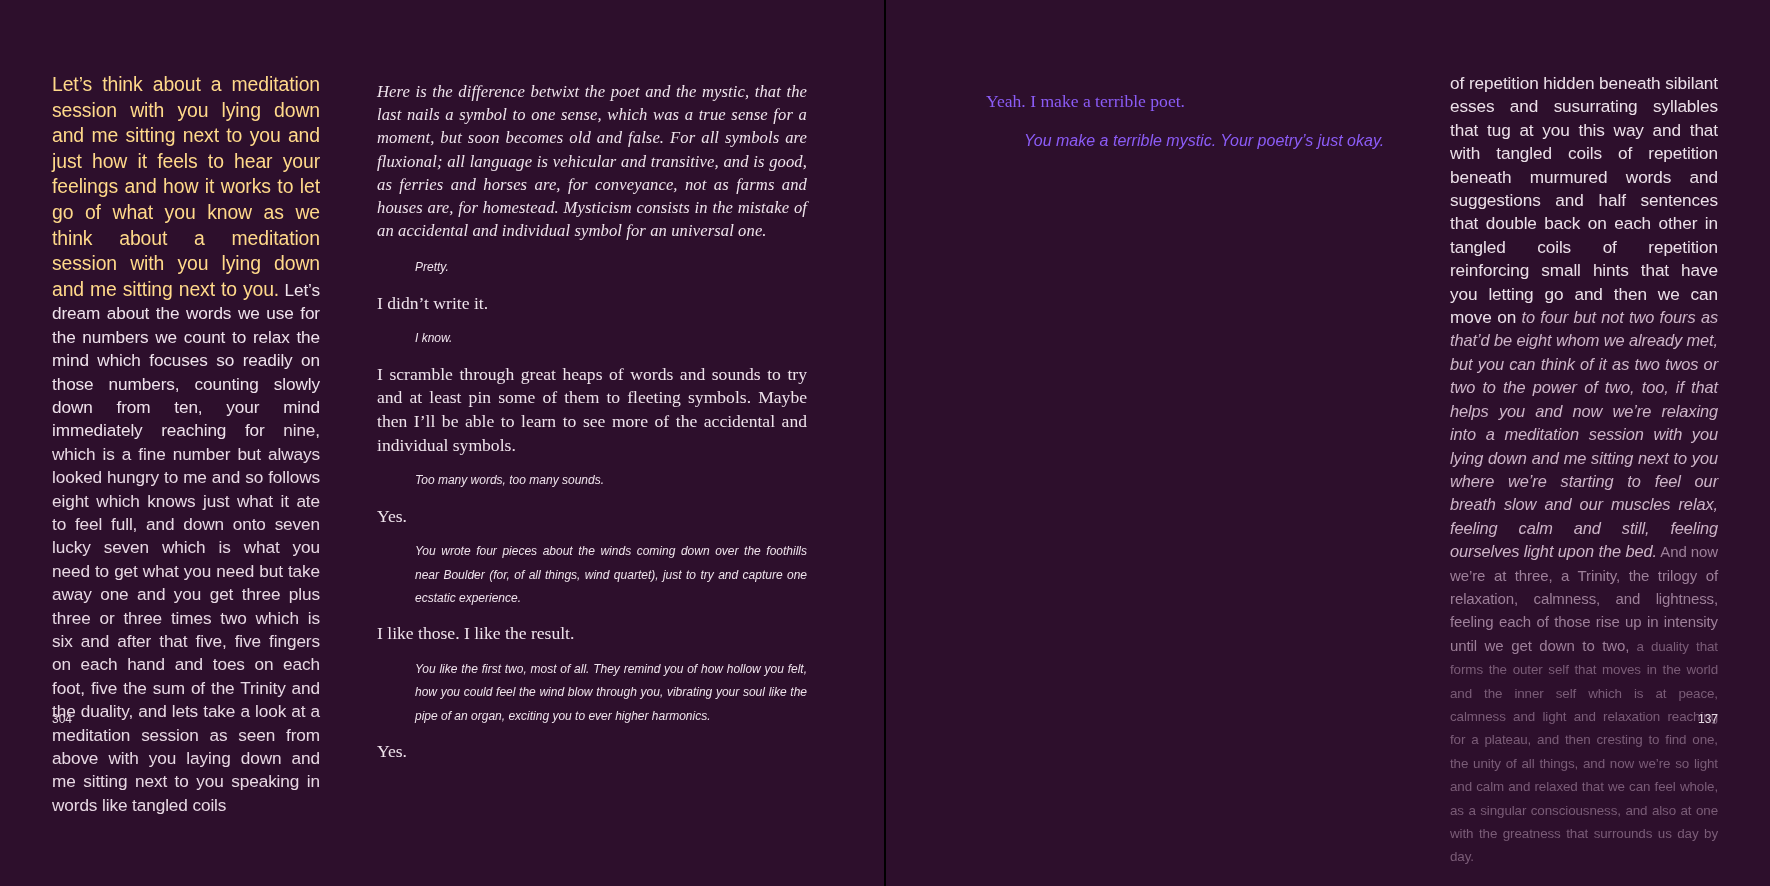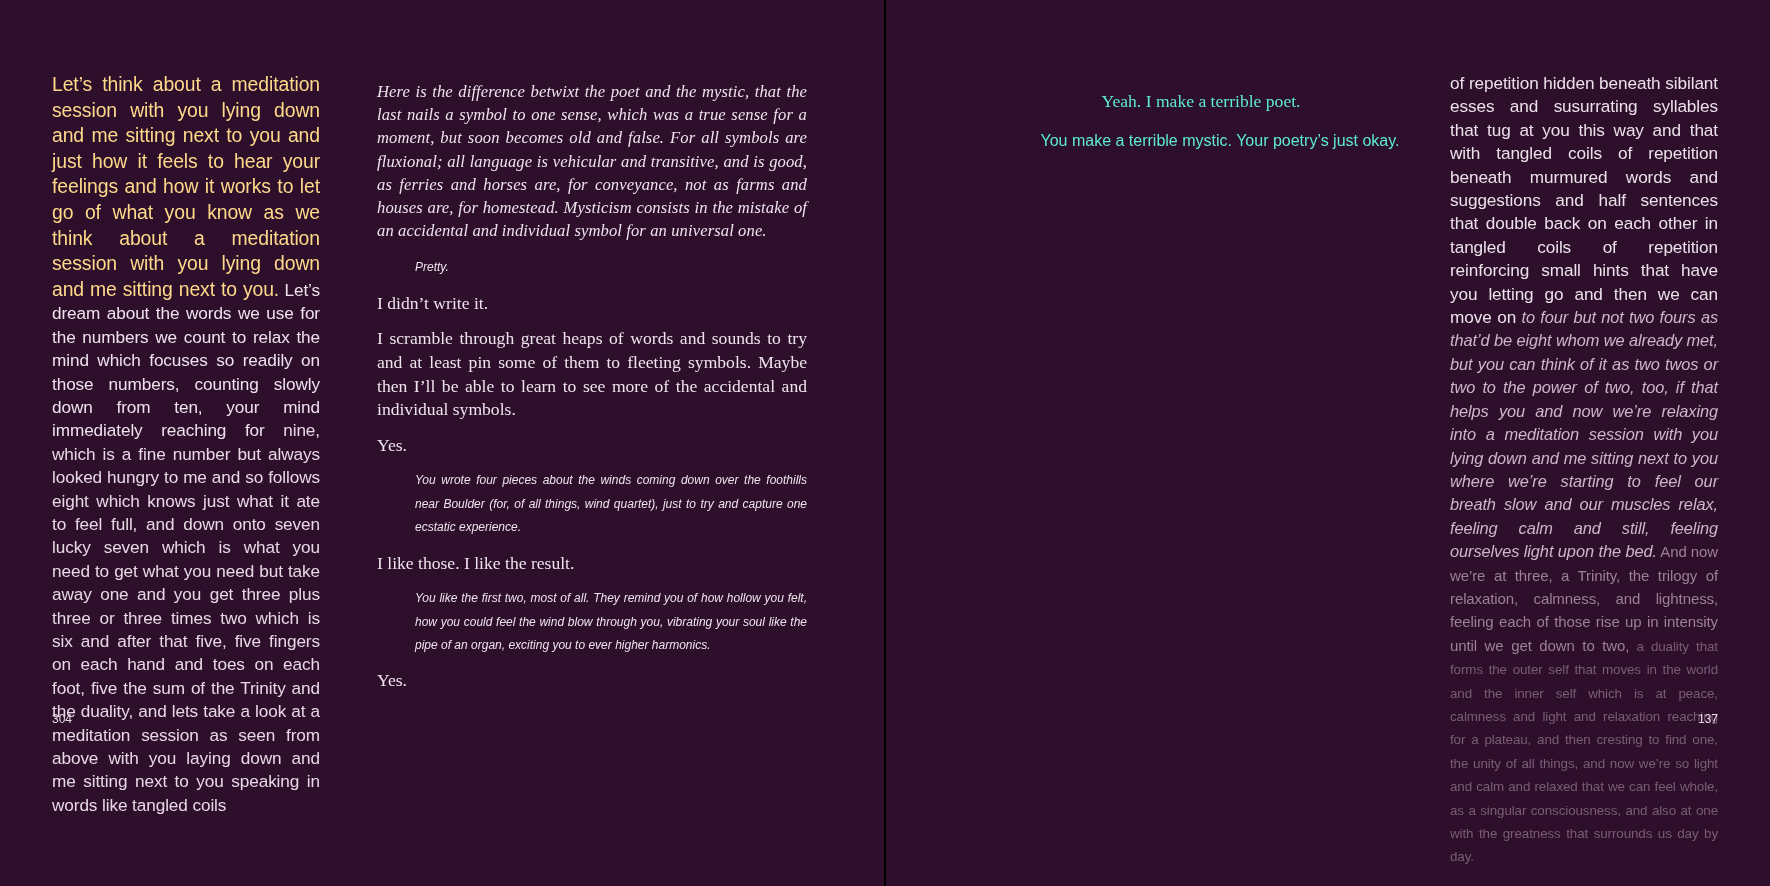--- a/index.html
+++ b/index.html
@@ -97,27 +97,28 @@
     font-family: "Liberation Sans", sans-serif;
   }
   .folio-left { left: 52px; }
   .folio-right { right: 52px; }
 
   
   .rp-col1 {
     left: 100px;
     top: 72px;
     width: 430px;
-    color: #5eead4;
+    color: #8b5cf6;
     font-size: 17.6px;
     line-height: 23.6px;
-    text-align: center;
+    text-align: left;
   }
   .rp-col1 .plain { margin-bottom: 12px; }
   .rp-col1 .mystic {
+    font-style: italic;
     font-family: "Liberation Sans", sans-serif;
     font-size: 16px;
     line-height: 23.4px;
     padding-left: 38px;
   }
   .rp-col2 {
     right: 52px;
     top: 72px;
     width: 268px;
     text-align: justify;
@@ -140,21 +141,23 @@
   <div class="page page-left">
 
     <div class="col lp-col1">
       <span class="lead">Let’s think about a meditation session with you lying down and me sitting next to you and just how it feels to hear your feelings and how it works to let go of what you know as we think about a meditation session with you lying down and me sitting next to you.</span><span class="mid"> Let’s dream about the words we use for the numbers we count to relax the mind which focuses so readily on those numbers, counting slowly down from ten, your mind immediately reaching for</span><span> nine, which is a fine number but always looked hungry to me and so follows eight which knows just what it ate to feel full, and down onto seven lucky seven which is what you need to get what you need but take away one and you get three plus three or three times two which is six and after that five, five fingers on each hand and toes on each foot, five the sum of the Trinity and the duality, and lets take a look at a meditation session as seen from above with you laying down and me sitting next to you speaking in words like tangled coils</span>
     </div>
 
     <div class="col lp-col2">
       <p class="epigraph">Here is the difference betwixt the poet and the mystic, that the last nails a symbol to one sense, which was a true sense for a moment, but soon becomes old and false. For all symbols are fluxional; all language is vehicular and transitive, and is good, as ferries and horses are, for conveyance, not as farms and houses are, for homestead. Mysticism consists in the mistake of an accidental and individual symbol for an universal one.</p>
       <p class="mystic">Pretty.</p>
       <p class="plain">I didn’t write it.</p>
+      <p class="mystic">I know.</p>
       <p class="plain">I scramble through great heaps of words and sounds to try and at least pin some of them to fleeting symbols. Maybe then I’ll be able to learn to see more of the accidental and individual symbols.</p>
+      <p class="mystic">Too many words, too many sounds.</p>
       <p class="plain">Yes.</p>
       <p class="mystic">You wrote four pieces about the winds coming down over the foothills near Boulder (for, of all things, wind quartet), just to try and capture one ecstatic experience.</p>
       <p class="plain">I like those. I like the result.</p>
       <p class="mystic">You like the first two, most of all. They remind you of how hollow you felt, how you could feel the wind blow through you, vibrating your soul like the pipe of an organ, exciting you to ever higher harmonics.</p>
       <p class="plain">Yes.</p>
     </div>
 
     <div class="folio folio-left">304</div>
   </div>
 

